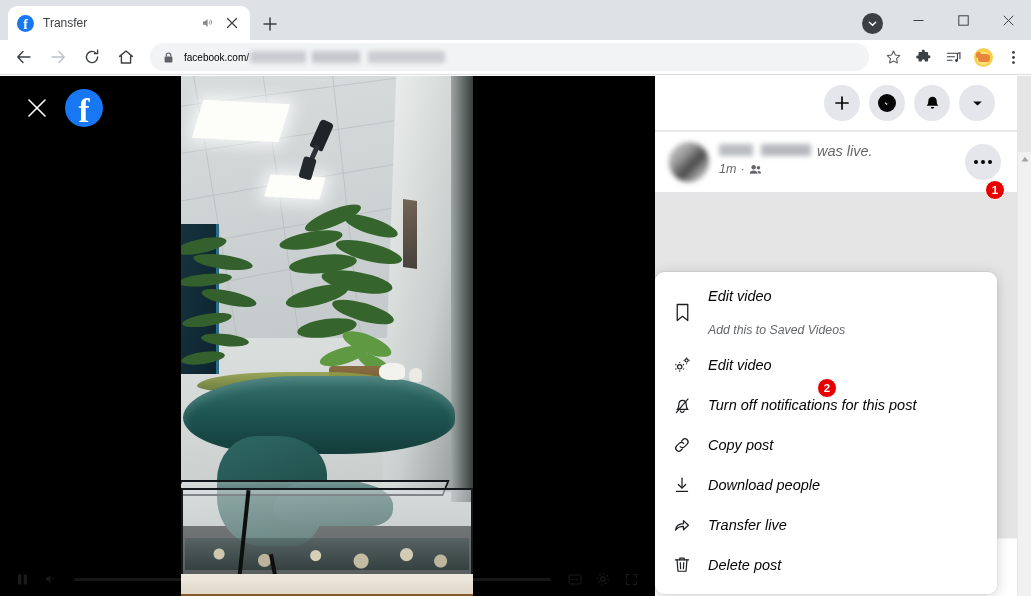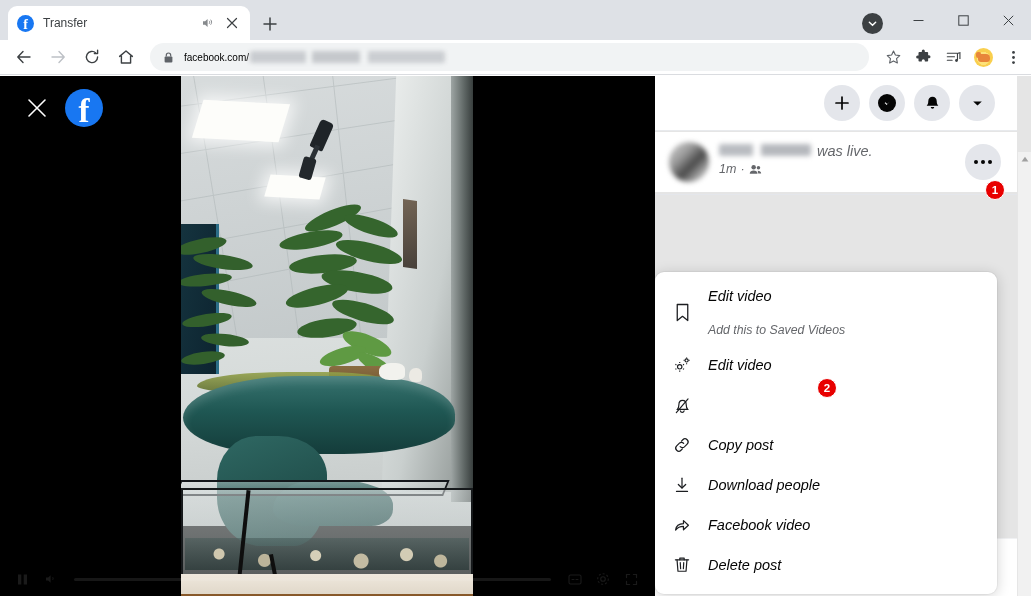--- a/index.html
+++ b/index.html
@@ -731,20 +731,23 @@
         <div class="mi">
           <span class="mi-icon">
             <svg width="22" height="22" viewBox="0 0 24 24">
               <g fill="none" stroke="#1c1e21" stroke-width="1.3" stroke-linecap="round">
                 <path d="M7 16.8c.9-1.1 1.6-2.2 1.6-5.1 0-2.7 1.6-4.8 4-4.8 2.3 0 4 2.1 4 4.8 0 2.9.7 4 1.6 5.1z"></path>
                 <path d="M10.2 18.4a2.1 2.1 0 0 0 4.1 0"></path>
                 <path d="M5.8 20.2L18.6 5.4"></path>
               </g>
             </svg>
           </span>
+          <span class="mi-text">
+            <span class="mi-title">Turn off notifications for this post</span>
+          </span>
         </div>
 
         <div class="mi">
           <span class="mi-icon">
             <svg width="22" height="22" viewBox="0 0 24 24">
               <g fill="none" stroke="#1c1e21" stroke-width="1.35" stroke-linecap="round">
                 <path d="M10 13.8a3.2 3.2 0 0 0 4.6.2l3-3a3.3 3.3 0 0 0-4.7-4.7l-1.5 1.5"></path>
                 <path d="M13.8 10.2a3.2 3.2 0 0 0-4.6-.2l-3 3a3.3 3.3 0 0 0 4.7 4.7l1.5-1.5"></path>
               </g>
             </svg>
@@ -769,21 +772,21 @@
           </span>
         </div>
 
         <div class="mi">
           <span class="mi-icon">
             <svg width="22" height="22" viewBox="0 0 24 24">
               <path d="M5 17.5c.6-4.6 3.6-6.8 8.6-6.9V7.2l5.4 5-5.4 5v-3.6c-3.6 0-6.3.9-8.6 3.9z" fill="none" stroke="#1c1e21" stroke-width="1.35" stroke-linejoin="round"></path>
             </svg>
           </span>
           <span class="mi-text">
-            <span class="mi-title">Facebook video</span>
+            <span class="mi-title">Transfer live</span>
           </span>
         </div>
 
         <div class="mi">
           <span class="mi-icon">
             <svg width="22" height="22" viewBox="0 0 24 24">
               <g fill="none" stroke="#1c1e21" stroke-width="1.3" stroke-linecap="round" stroke-linejoin="round">
                 <path d="M4.8 6.4h14.4"></path>
                 <path d="M6.6 6.4l1 12.4h8.8l1-12.4"></path>
                 <path d="M9.6 6.4V4.6h4.8v1.8"></path>

